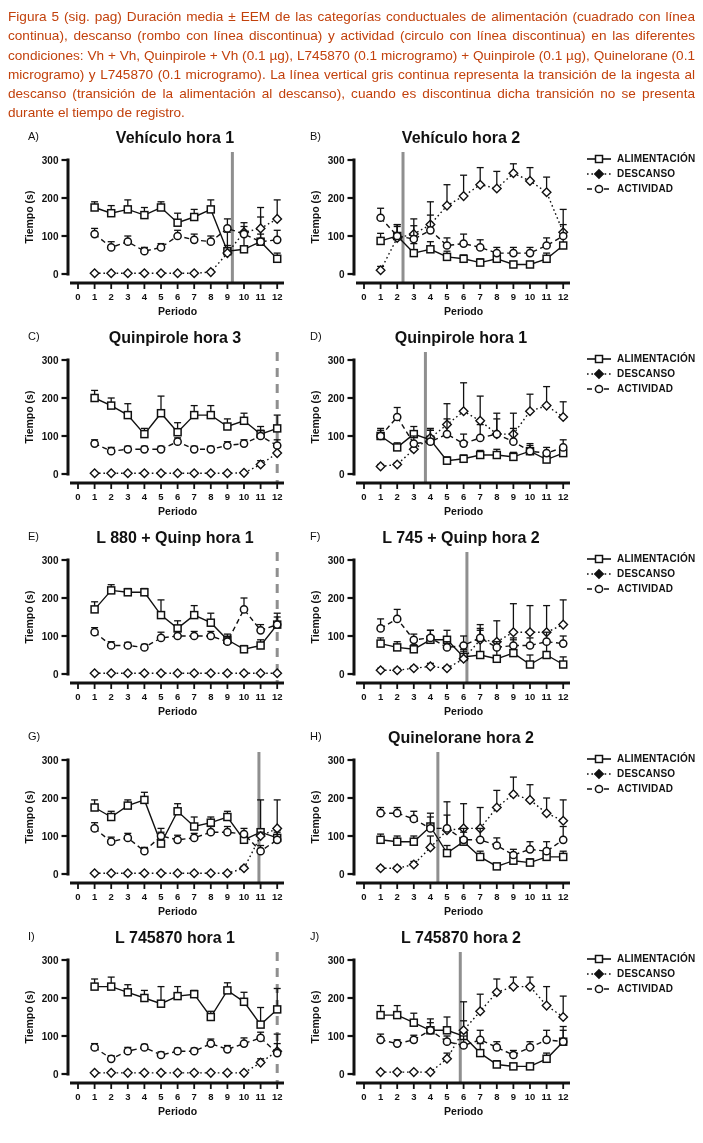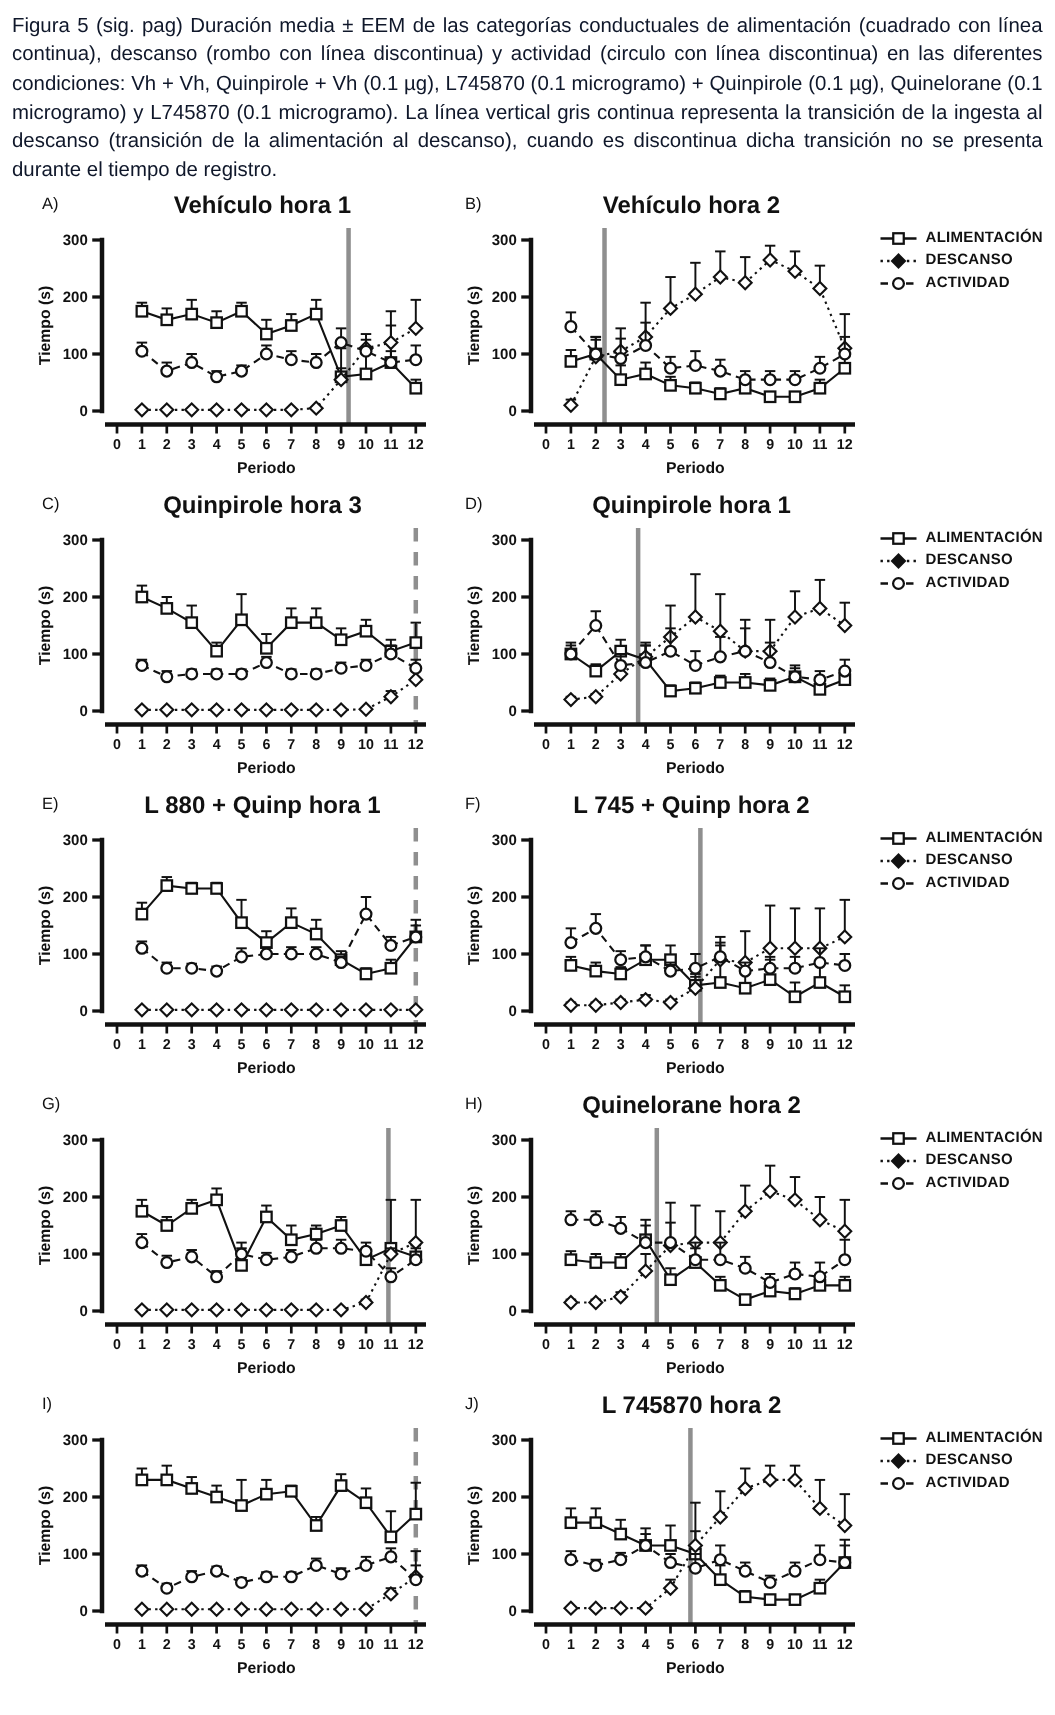--- a/index.html
+++ b/index.html
@@ -1,17 +1,17 @@
 <!DOCTYPE html>
 <html><head>
 <meta charset="utf-8">
 <style>
   html,body{margin:0;padding:0;background:#fff;}
   body{width:703px;font-family:"Liberation Sans",sans-serif;color:#111;}
-  .caption{width:687px;padding:7px 8px 2px 8px;font-size:13.6px;line-height:1.42;text-align:justify;color:#0f172a;}
+  .caption{width:687px;padding:7px 8px 2px 8px;font-size:13.6px;line-height:1.42;text-align:justify;color:#c2410c;}
   .figure{padding:4px 0 0 22px;}
   .row{display:flex;align-items:flex-start;margin-bottom:7px;}
   .panel{width:272px;flex:0 0 272px;}
   .panel.right{margin-left:14px;}
   .phead{position:relative;height:17px;}
   .plabel{position:absolute;left:6px;top:1px;font-size:11px;}
   .right .plabel{left:2px;}
   .ptitle{display:block;text-align:center;padding-left:34px;font-weight:bold;font-size:16px;white-space:nowrap;}
   .plot{width:272px;height:176px;}
   .legend{margin-left:6px;margin-top:24px;width:133px;flex:0 0 133px;}
@@ -1376,20 +1376,21 @@
           </svg>
           <span>ACTIVIDAD</span>
         </div>
       </div>
   </div>
 
   <div class="row">
     <div class="panel">
       <div class="phead">
         <span class="plabel">I)</span>
+        <span class="ptitle">L 745870 hora 1</span>
       </div>
       <div class="plot">
           <svg width="272" height="176" viewBox="0 0 272 176">
             <line x1="255.20000000000002" y1="6" x2="255.20000000000002" y2="136" stroke="#8f8f8f" stroke-width="3" stroke-dasharray="9,7"></line>
             <line x1="46" y1="12.5" x2="46" y2="129.5" stroke="#111111" stroke-width="3"></line>
             <line x1="39.5" y1="128" x2="46.5" y2="128" stroke="#111111" stroke-width="2.2"></line>
             <text x="36.5" y="131.5" text-anchor="end" font-size="10" font-weight="bold" fill="#111111">0</text>
             <line x1="39.5" y1="90" x2="46.5" y2="90" stroke="#111111" stroke-width="2.2"></line>
             <text x="36.5" y="93.5" text-anchor="end" font-size="10" font-weight="bold" fill="#111111">100</text>
             <line x1="39.5" y1="52" x2="46.5" y2="52" stroke="#111111" stroke-width="2.2"></line>

